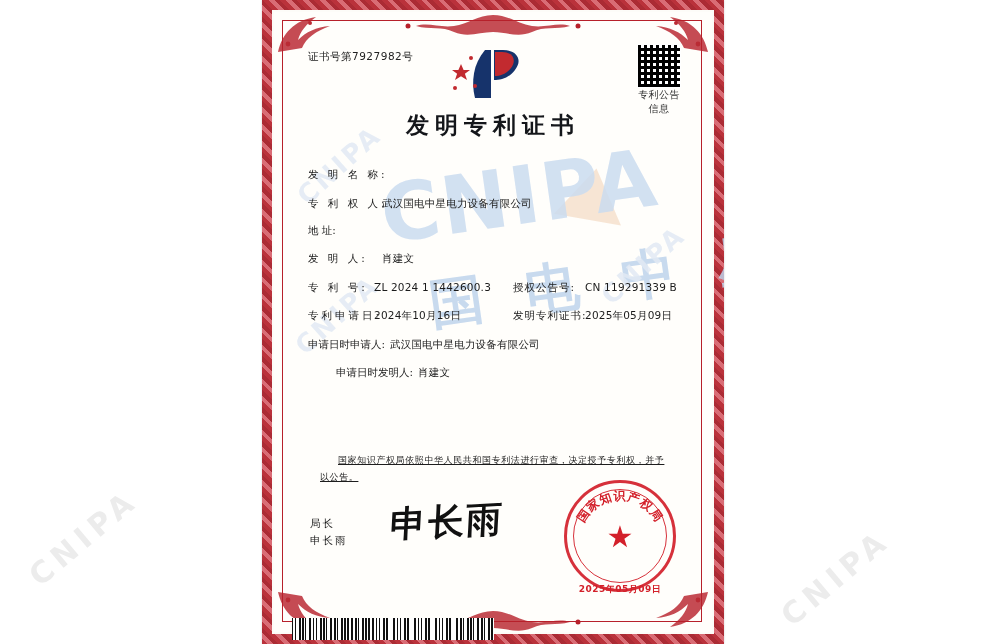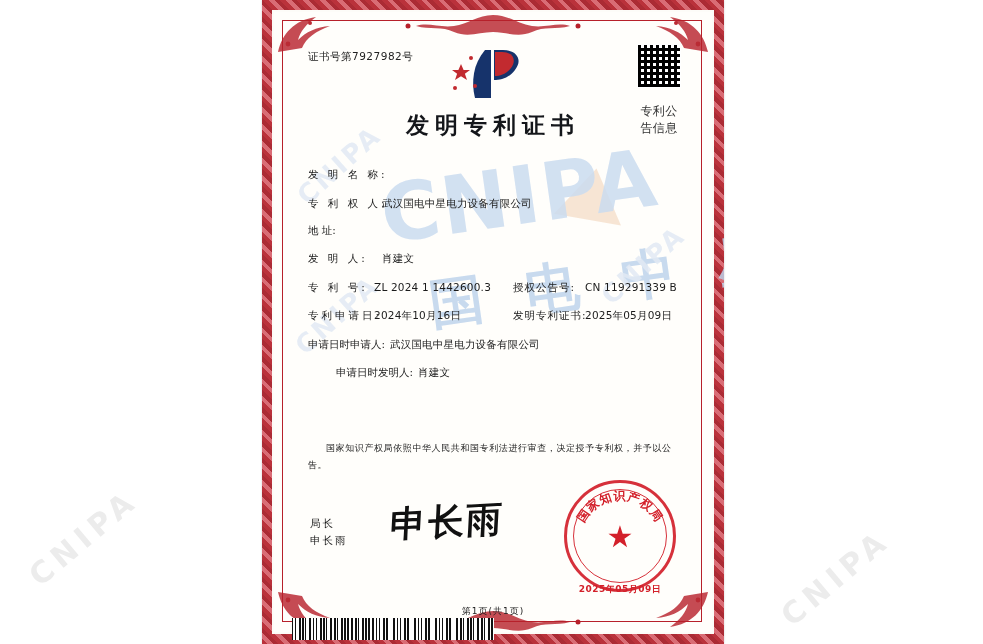--- a/index.html
+++ b/index.html
@@ -167,22 +167,22 @@
   .qr {
     width: 42px; height: 42px;
     background:
       repeating-linear-gradient(0deg, #000 0 3px, transparent 3px 6px),
       repeating-linear-gradient(90deg, #000 0 3px, #fff 3px 6px);
     background-blend-mode: multiply;
     border: 1px solid #fff;
     margin: 0 auto;
   }
   .qr-caption {
-    margin-top: 15px;
-    font-size: 12px;
+    margin-top: 0;
+    font-size: 10px;
     color: #333;
     letter-spacing: .4px;
   }
 
   .title {
     position: absolute;
     left: 0; right: 0;
     top: 110px;
     text-align: center;
     font-family: "DejaVu Serif", serif;
@@ -233,21 +233,21 @@
   .legal {
     position: absolute;
     left: 46px;
     top: 440px;
     width: 372px;
     font-size: 9px;
     line-height: 17px;
     color: #1d1d1d;
     letter-spacing: .6px;
   }
-  .legal p { margin: 0; }
+  .legal p { margin: 12px; text-decoration: underline; }
   .legal p.indent { text-indent: 18px; }
 
   
   .sig-block {
     position: absolute;
     left: 48px;
     top: 515px;
     font-size: 10.5px;
     line-height: 17px;
     color: #161616;
@@ -480,19 +480,18 @@
           <path id="arcpath" d="M 16 60 A 40 40 0 0 1 96 60"></path>
         </defs>
         <text>
           <textPath href="#arcpath" startOffset="50%" text-anchor="middle">国家知识产权局</textPath>
         </text>
       </svg>
       <div class="seal-star">★</div>
       <div class="seal-date">2025年05月09日</div>
     </div>
 
-    <div class="page-foot">第1页(共1页)</div>
 
   </div>
 
   <div class="barcode"></div>
 
 </div>
 
 </body></html>

